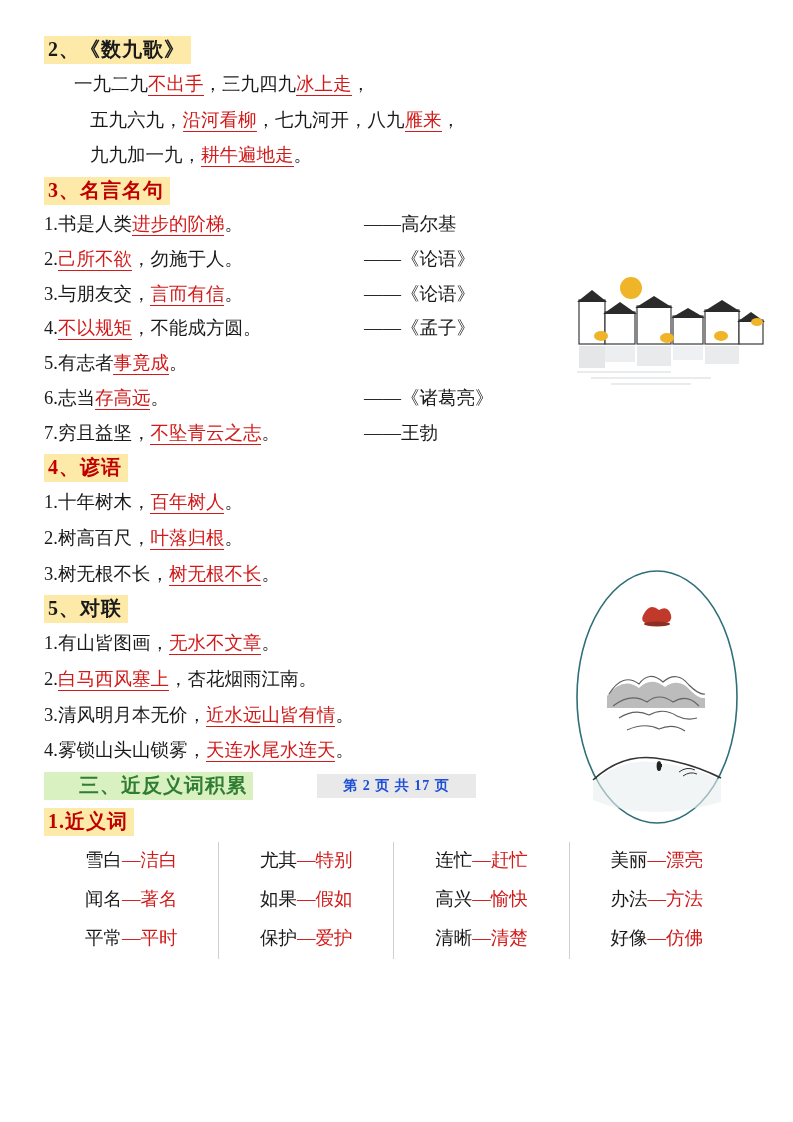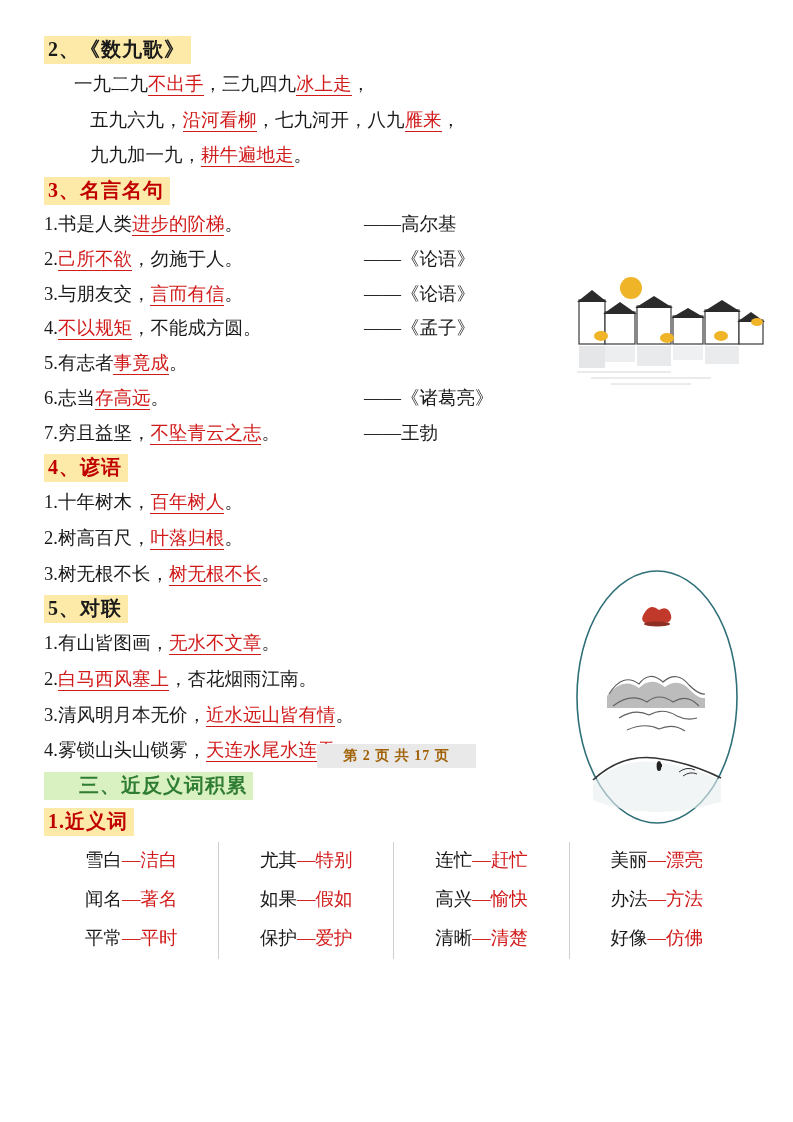--- a/index.html
+++ b/index.html
@@ -78,26 +78,26 @@
     white-space: nowrap;
   }
   .syn-table td:not(:last-child) {
     border-right: 1px solid #cfcfcf;
   }
 
   
   .footer {
     position: absolute;
     left: 0;
-    bottom: 30px;
+    bottom: 0;
     width: 793px;
     text-align: center;
     font-size: 14px;
     font-weight: bold;
-    color: #a16207;
+    color: #1d4ed8;
   }
   .footer .bar {
     display: inline-block;
     background: #e9e9e9;
     padding: 3px 26px;
     letter-spacing: 1px;
   }
 
   
   .art-village {

